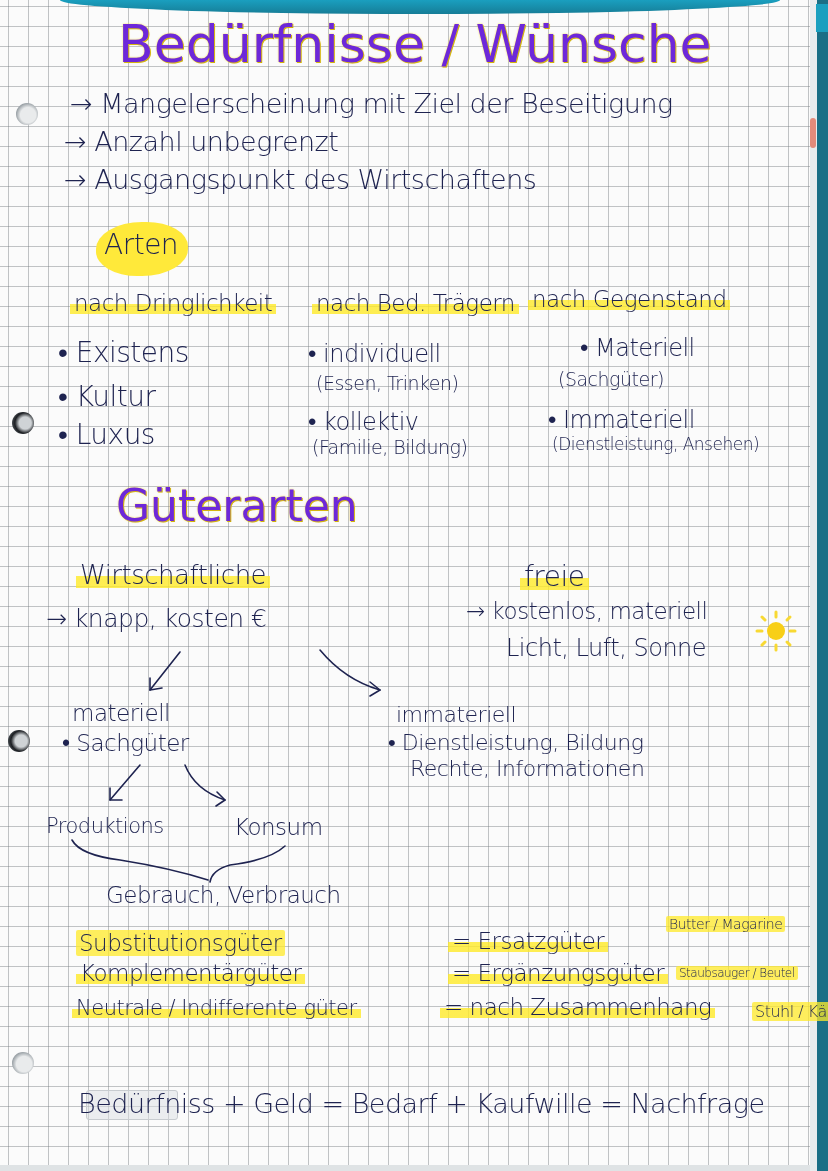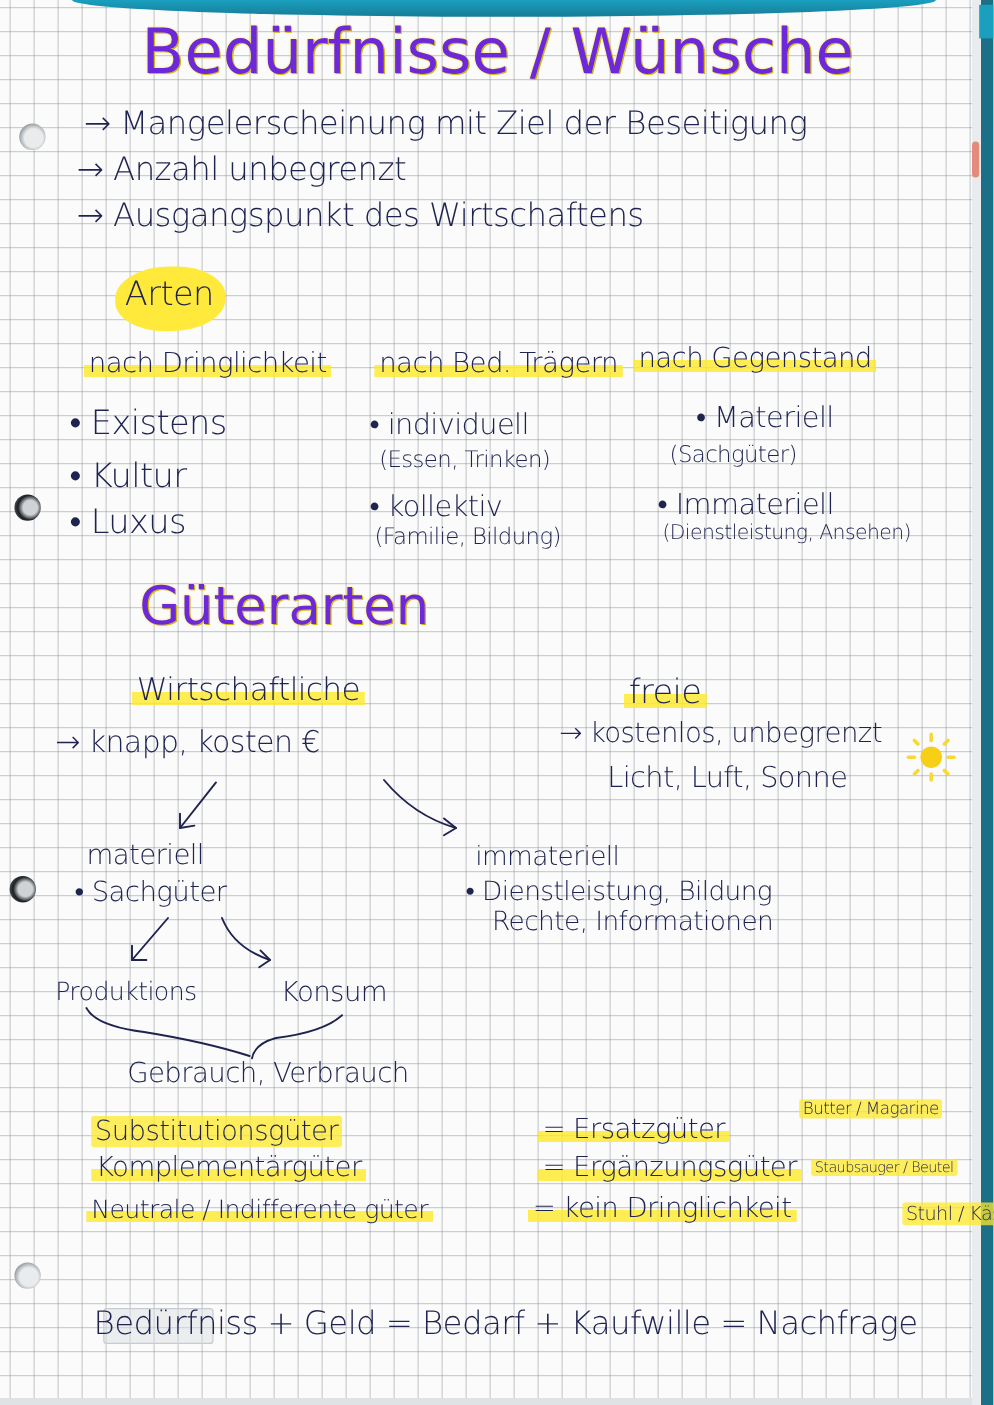--- a/index.html
+++ b/index.html
@@ -113,25 +113,25 @@
 <div class="hw" style="left:308px; top:408px; font-size:24px;">• <span>kollektiv</span></div>
 <div class="hw" style="left:312px; top:436px; font-size:19px;">(Familie, Bildung)</div>
 
 <div class="hw" style="left:548px; top:334px; font-size:24px;padding-left:32px;">• <span>Materiell</span></div>
 <div class="hw" style="left:558px; top:368px; font-size:19px;">(Sachgüter)</div>
 <div class="hw" style="left:548px; top:406px; font-size:24px;">• <span>Immateriell</span></div>
 <div class="hw" style="left:552px; top:434px; font-size:17px;">(Dienstleistung, Ansehen)</div>
 
 <div class="title" style="left:116px; top:480px; font-size:44px;">Güterarten</div>
 
-<div class="hw" style="left:76px; top:560px; font-size:26px;margin-left:34px;"><span class="hl">Wirtschaftliche</span></div>
+<div class="hw" style="left:76px; top:560px; font-size:26px;"><span class="hl">Wirtschaftliche</span></div>
 <div class="hw" style="left:46px; top:604px; font-size:25px;">→ knapp, kosten €</div>
 
 <div class="hw" style="left:520px; top:560px; font-size:28px;"><span class="hl">freie</span></div>
-<div class="hw" style="left:466px; top:598px; font-size:23px;">→ kostenlos, unbegrenzt</div>
+<div class="hw" style="left:466px; top:598px; font-size:23px;">→ kostenlos, materiell</div>
 <div class="hw" style="left:506px; top:634px; font-size:24px;">Licht, Luft, Sonne</div>
 
 <svg class="sun" viewBox="0 0 42 42">
   <circle cx="21" cy="21" r="9" fill="#f8cf17"></circle>
   <g stroke="#f8d933" stroke-width="3" stroke-linecap="round">
     <line x1="21" y1="2" x2="21" y2="7"></line>
     <line x1="21" y1="35" x2="21" y2="40"></line>
     <line x1="2" y1="21" x2="7" y2="21"></line>
     <line x1="35" y1="21" x2="40" y2="21"></line>
     <line x1="7" y1="7" x2="10" y2="10"></line>
@@ -168,17 +168,17 @@
 
 <div class="hw" style="left:76px; top:930px; font-size:23px;"><span class="hl-full">Substitutionsgüter</span></div>
 <div class="hw" style="left:448px; top:928px; font-size:23px;"><span class="hl">= Ersatzgüter</span></div>
 <div class="hw" style="left:666px; top:916px; font-size:14px;"><span class="hl-full">Butter / Magarine</span></div>
 
 <div class="hw" style="left:76px; top:960px; font-size:23px;"><span class="hl">Komplementärgüter</span></div>
 <div class="hw" style="left:448px; top:960px; font-size:23px;"><span class="hl">= Ergänzungsgüter</span></div>
 <div class="hw" style="left:676px; top:966px; font-size:12px;"><span class="hl-full">Staubsauger / Beutel</span></div>
 
 <div class="hw" style="left:72px; top:996px; font-size:21px;"><span class="hl">Neutrale / Indifferente güter</span></div>
-<div class="hw" style="left:440px; top:994px; font-size:23px;"><span class="hl">= kein Dringlichkeit</span></div>
+<div class="hw" style="left:440px; top:994px; font-size:23px;"><span class="hl">= nach Zusammenhang</span></div>
 <div class="hw" style="left:732px; top:1002px; font-size:16px;padding-left:20px;"><span class="hl-full">Stuhl / Käse</span></div>
 
 <div class="stamp"></div>
 <div class="hw" style="left:78px; top:1088px; font-size:27px;">Bedürfniss + Geld = Bedarf + Kaufwille = Nachfrage</div>
 
 </body></html>

